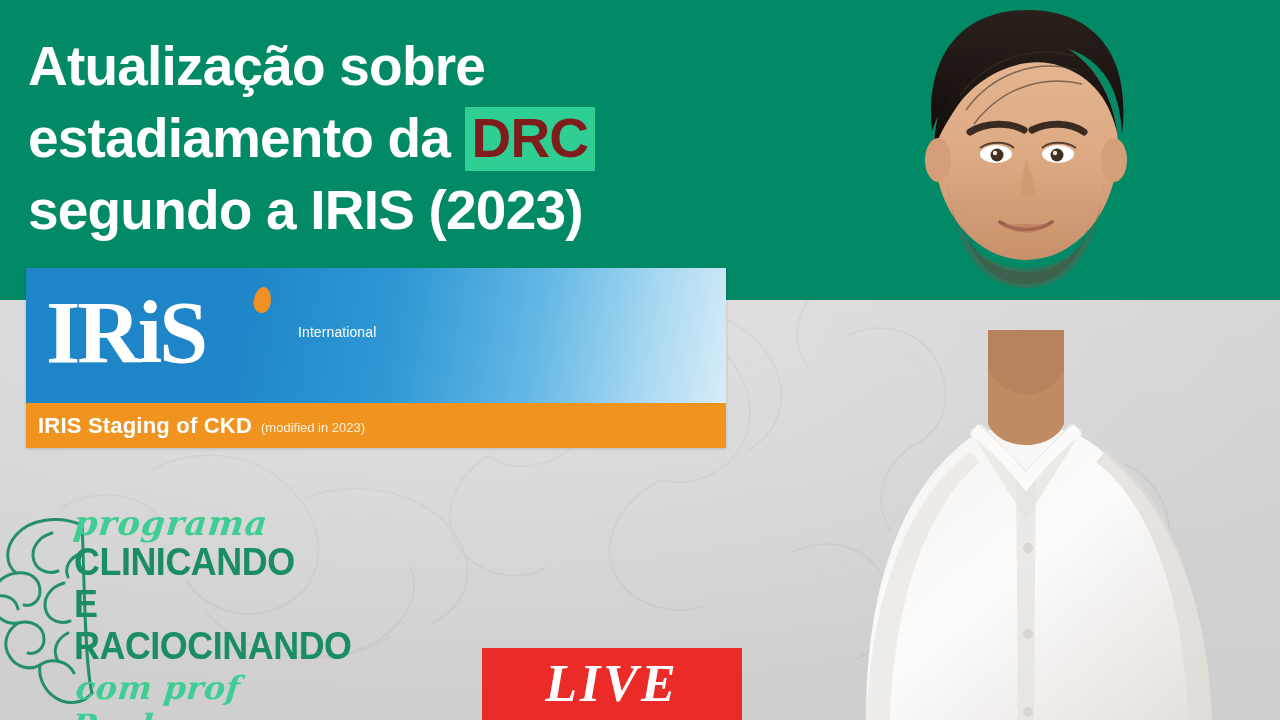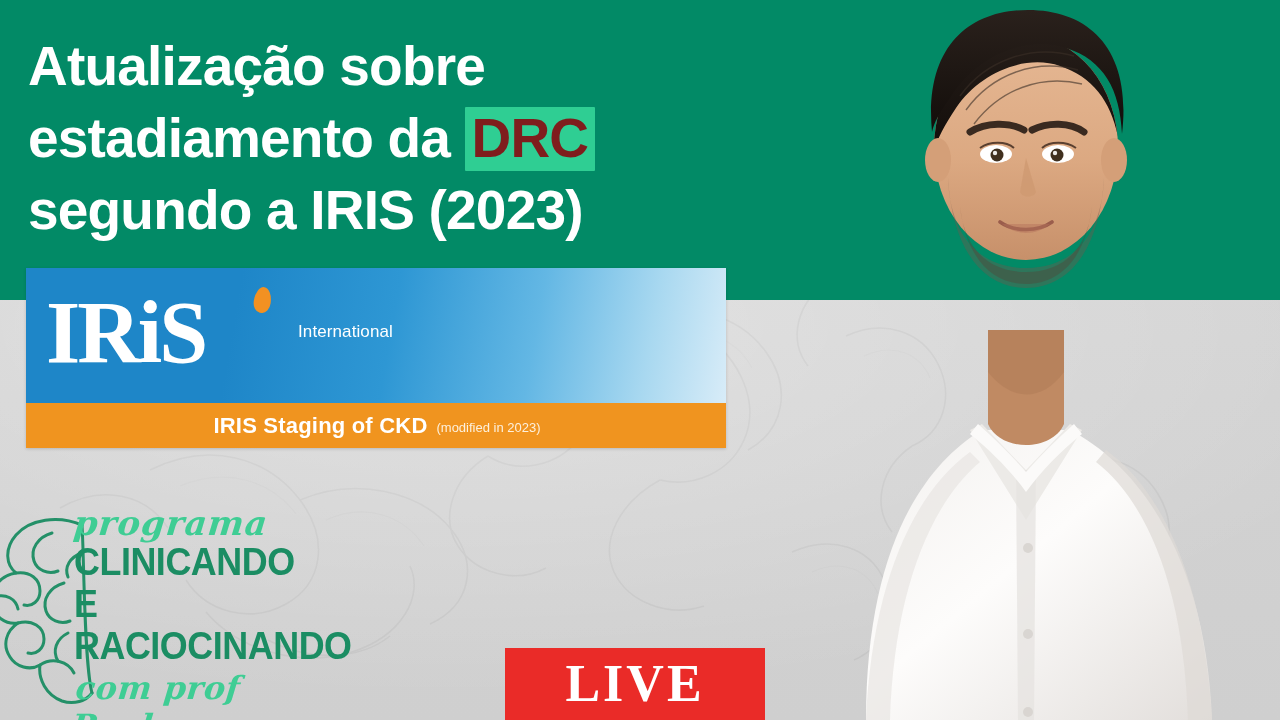--- a/index.html
+++ b/index.html
@@ -102,41 +102,41 @@
     height: 26px;
     background: #f29122;
     border-radius: 50% 50% 45% 45% / 58% 58% 42% 42%;
     transform: rotate(8deg);
   }
   .iris-sub {
     position: absolute;
     left: 272px;
     top: 52px;
     color: #ffffff;
-    font-size: 17px;
+    font-size: 14px;
     line-height: 24px;
     font-weight: 400;
     letter-spacing: .1px;
   }
   .iris-sub .bold {
     font-weight: 700;
   }
   .iris-bottom {
     position: relative;
     height: 45px;
     background: #f0941f;
   }
   .iris-bottom-text {
     position: absolute;
     left: 0; right: 16px;
     top: 50%;
     transform: translateY(-50%);
-    text-align: center;
+    text-align: left;
     white-space: nowrap;
-    padding-left: 18px;
+    padding-left: 12px;
   }
   .ckd-main {
     font-size: 22px;
     font-weight: 700;
     color: #ffffff;
     letter-spacing: .2px;
   }
   .ckd-mod {
     font-size: 13px;
     font-weight: 400;
@@ -203,29 +203,30 @@
     line-height: 38px;
     color: #3fcd94;
     letter-spacing: .5px;
     transform: skewX(-6deg);
     margin-top: 2px;
   }
 
   
   .live-badge {
     position: absolute;
-    left: 505px;
+    left: 482px;
     top: 648px;
     width: 260px;
     height: 72px;
     background: #ea2b28;
     z-index: 8;
     display: flex;
     align-items: center;
     justify-content: center;
+    font-style: italic;
   }
   .live-text {
     font-family: "Liberation Serif", serif;
     font-weight: 700;
     font-size: 52px;
     line-height: 56px;
     color: #ffffff;
     letter-spacing: 3px;
   }
 

